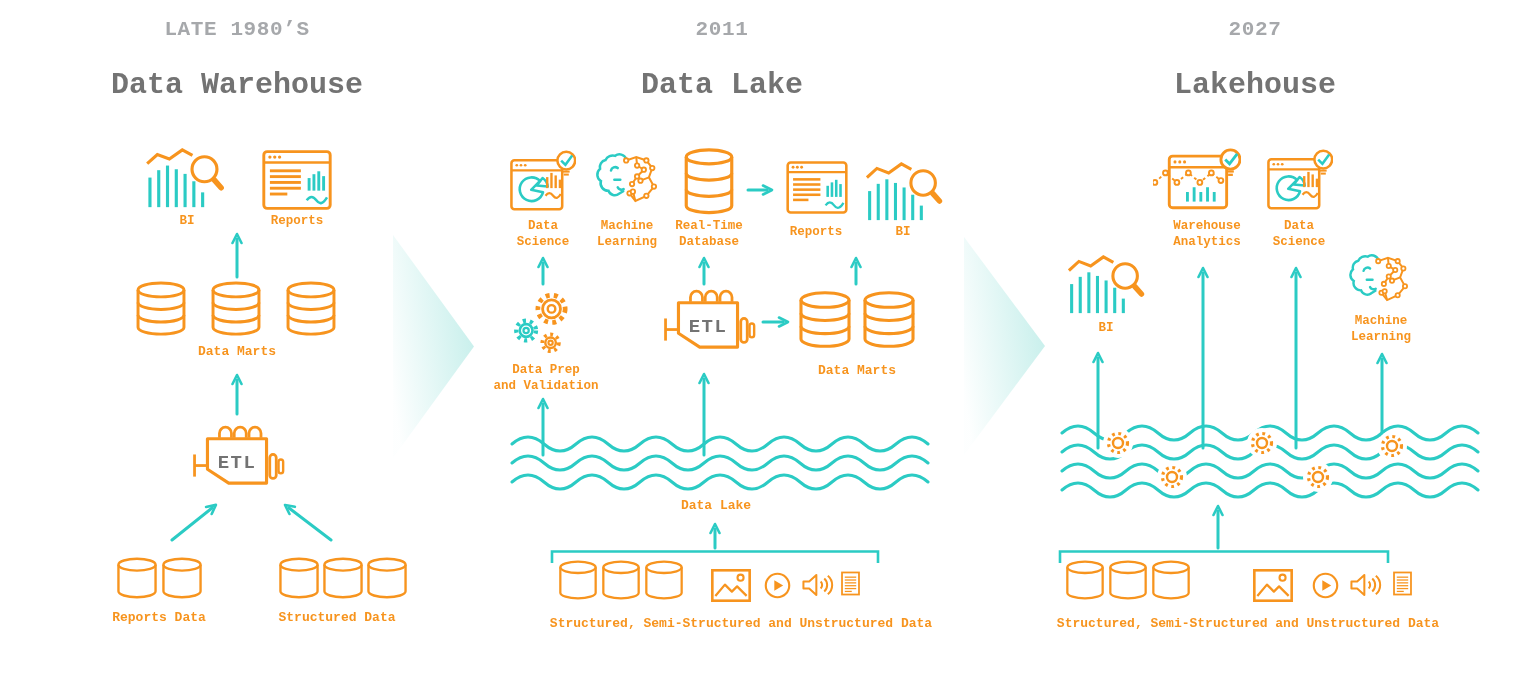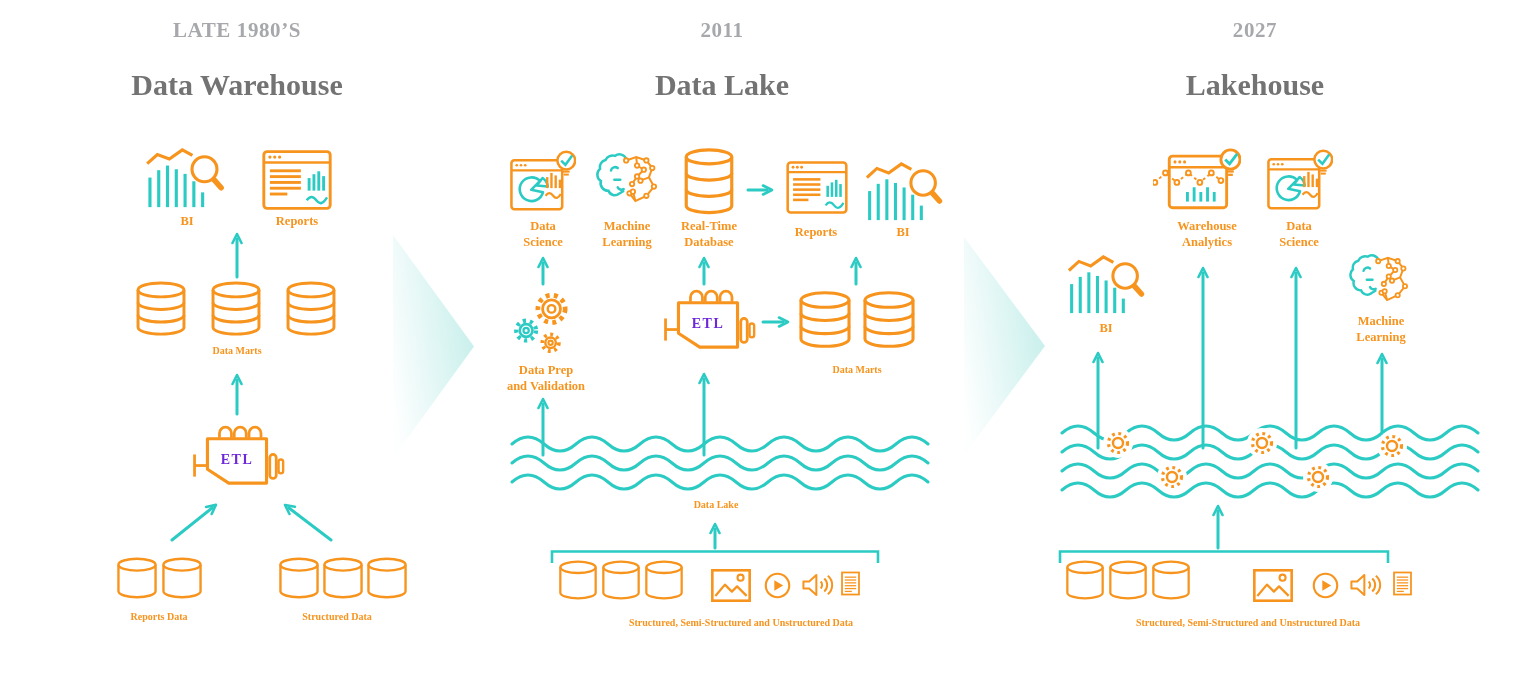--- a/index.html
+++ b/index.html
@@ -1,30 +1,30 @@
 <!DOCTYPE html>
 <html><head>
 <meta charset="utf-8">
 <style>
   html,body{margin:0;padding:0;background:#fff;}
   #canvas{position:relative;width:1498px;height:674px;background:#fff;overflow:hidden;
-          font-family:Liberation Serif, serif;}
+          font-family:Liberation Mono, monospace;}
   .era{position:absolute;transform:translateX(-50%);font-size:21px;font-weight:bold;
        color:#A6A8AB;letter-spacing:.6px;white-space:nowrap;}
   .title{position:absolute;transform:translateX(-50%);font-size:30px;font-weight:bold;
        color:#737373;white-space:nowrap;}
   .lbl{position:absolute;transform:translateX(-50%);font-size:12.5px;font-weight:bold;
        color:#F7941E;text-align:center;line-height:1.3;white-space:pre-line;}
-  .lbl-lg{font-size:10px;}
+  .lbl-lg{font-size:13px;}
   .nw{white-space:nowrap;}
   .icon{position:absolute;}
   .chev{position:absolute;clip-path:polygon(0 0,100% 50%,0 100%);
         background:linear-gradient(82deg,rgba(248,253,253,.25) 8%,#c3eeea 96%);}
-  .etl-txt{position:absolute;transform:translateX(-50%);font-size:14px;font-weight:bold;
-        color:#6d28d9;letter-spacing:1.5px;}
+  .etl-txt{position:absolute;transform:translateX(-50%);font-size:19px;font-weight:bold;
+        color:#737373;letter-spacing:1.5px;}
   #overlay{position:absolute;left:0;top:0;}
 </style>
 </head>
 <body>
 
 <div id="canvas">
 
   <svg width="0" height="0" style="position:absolute" aria-hidden="true">
     <defs>
       <marker id="mh" viewBox="0 0 14 13" markerWidth="14" markerHeight="13" refX="6" refY="6.5" orient="auto" markerUnits="userSpaceOnUse">

